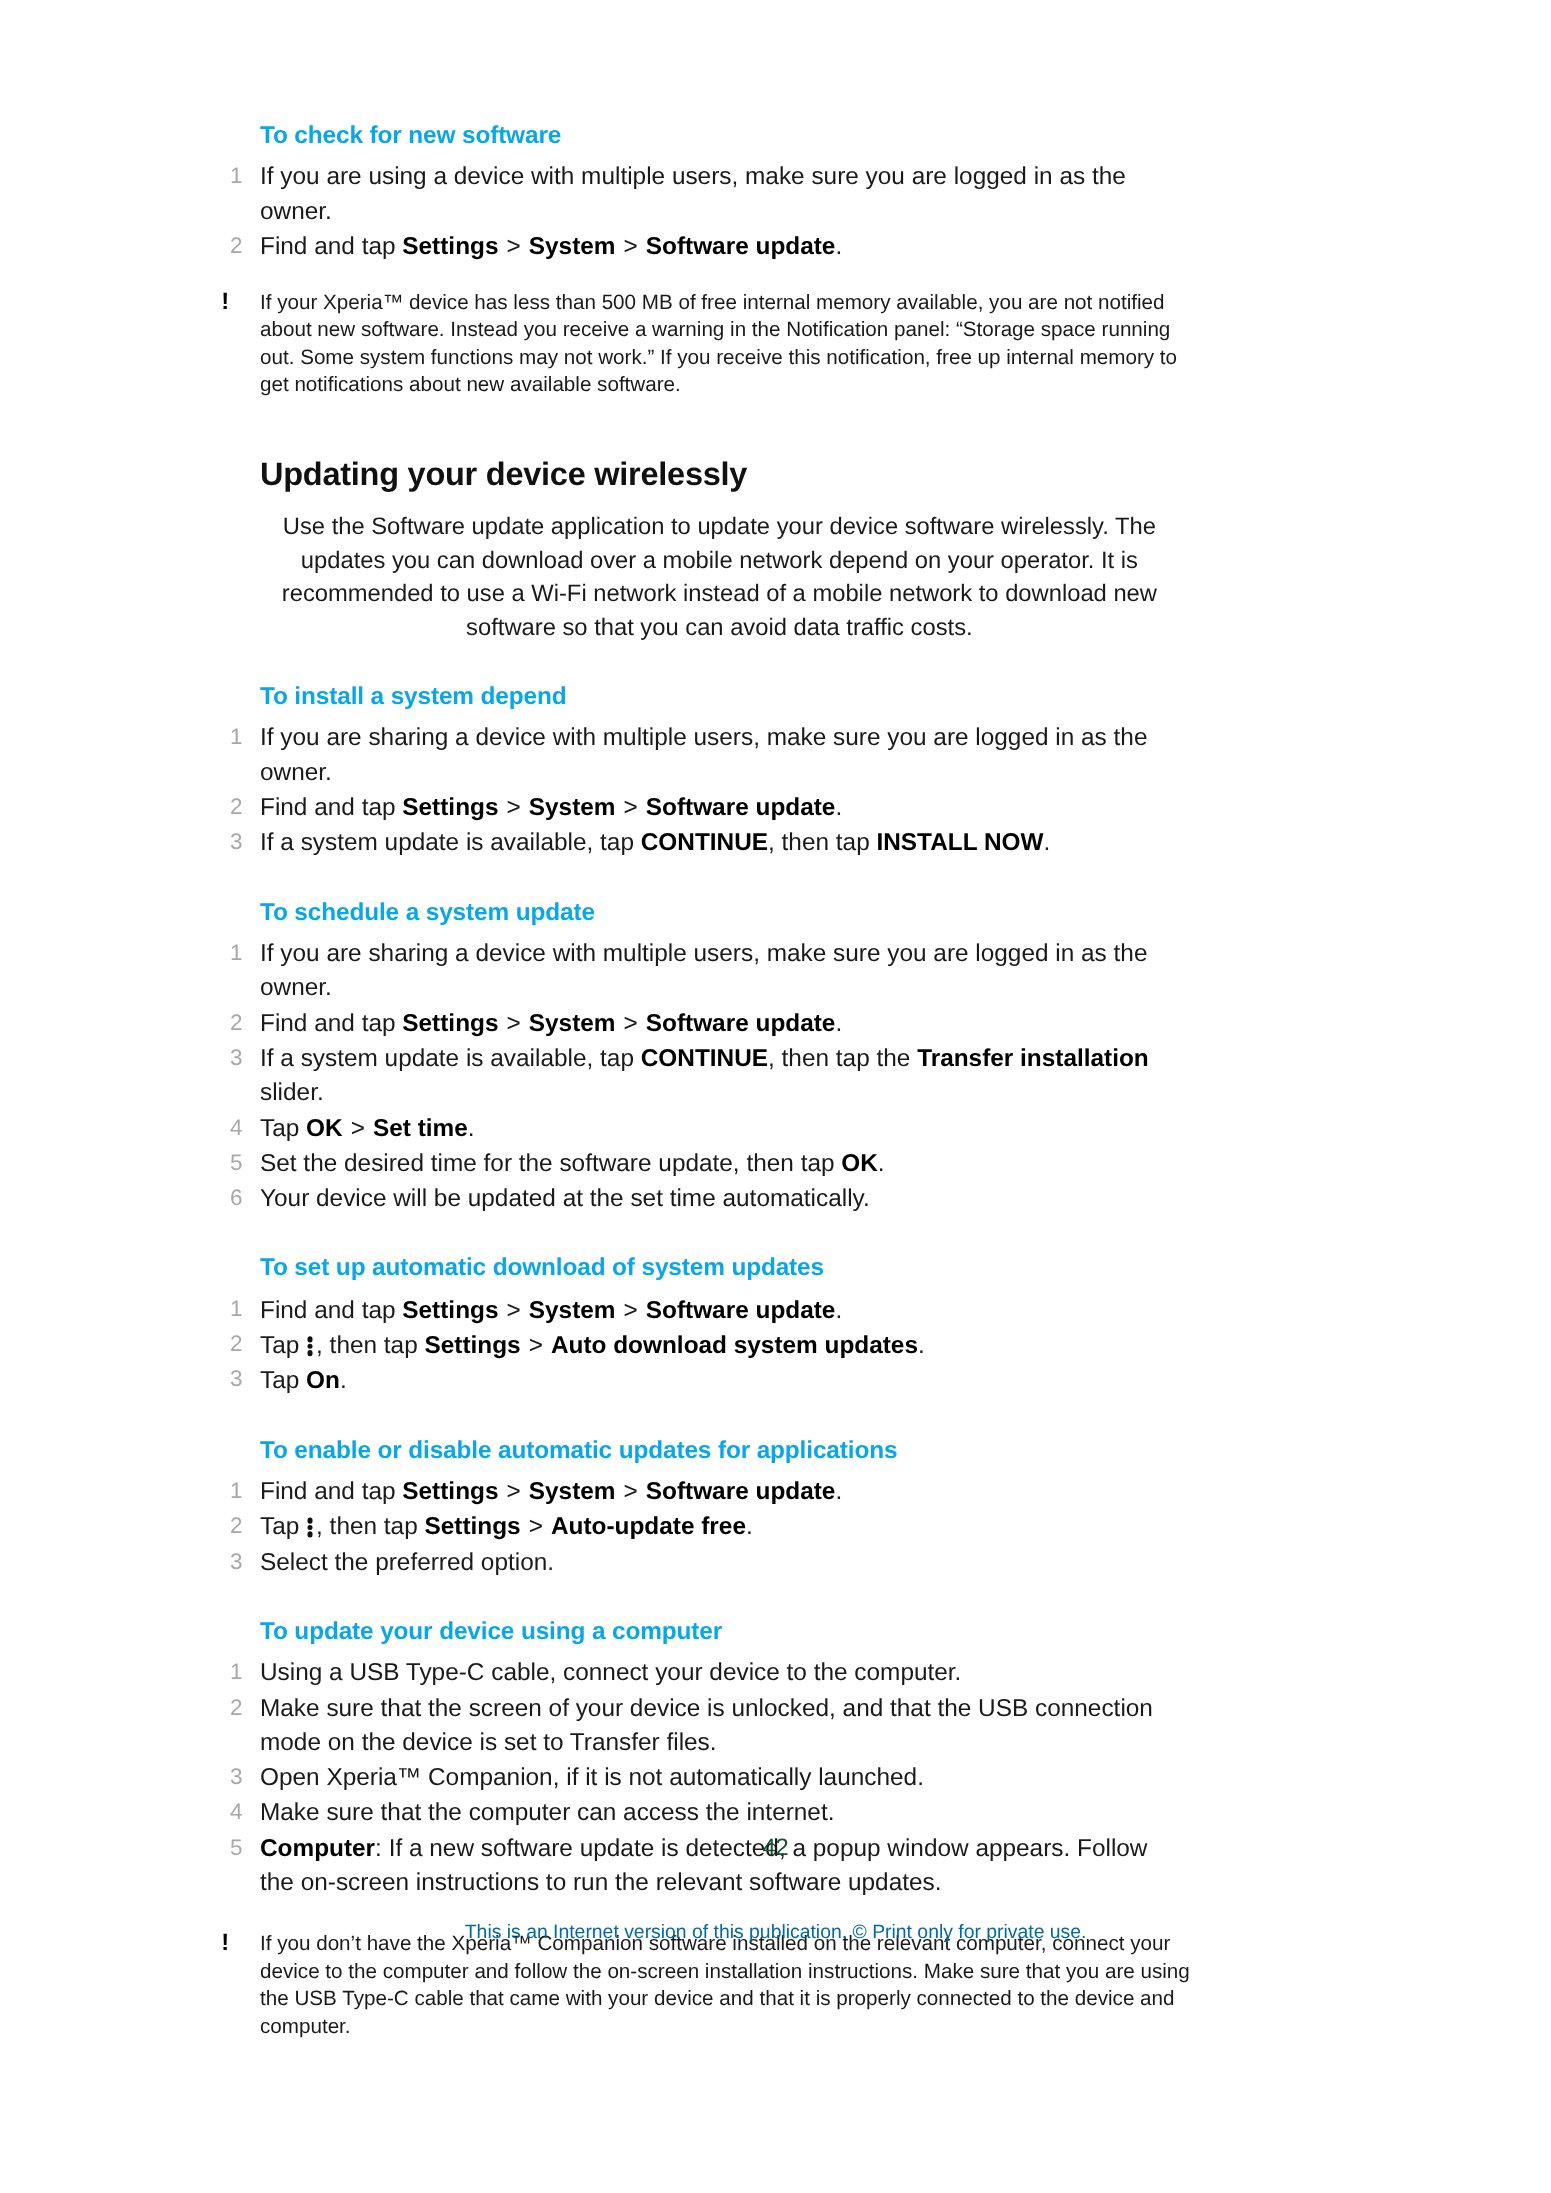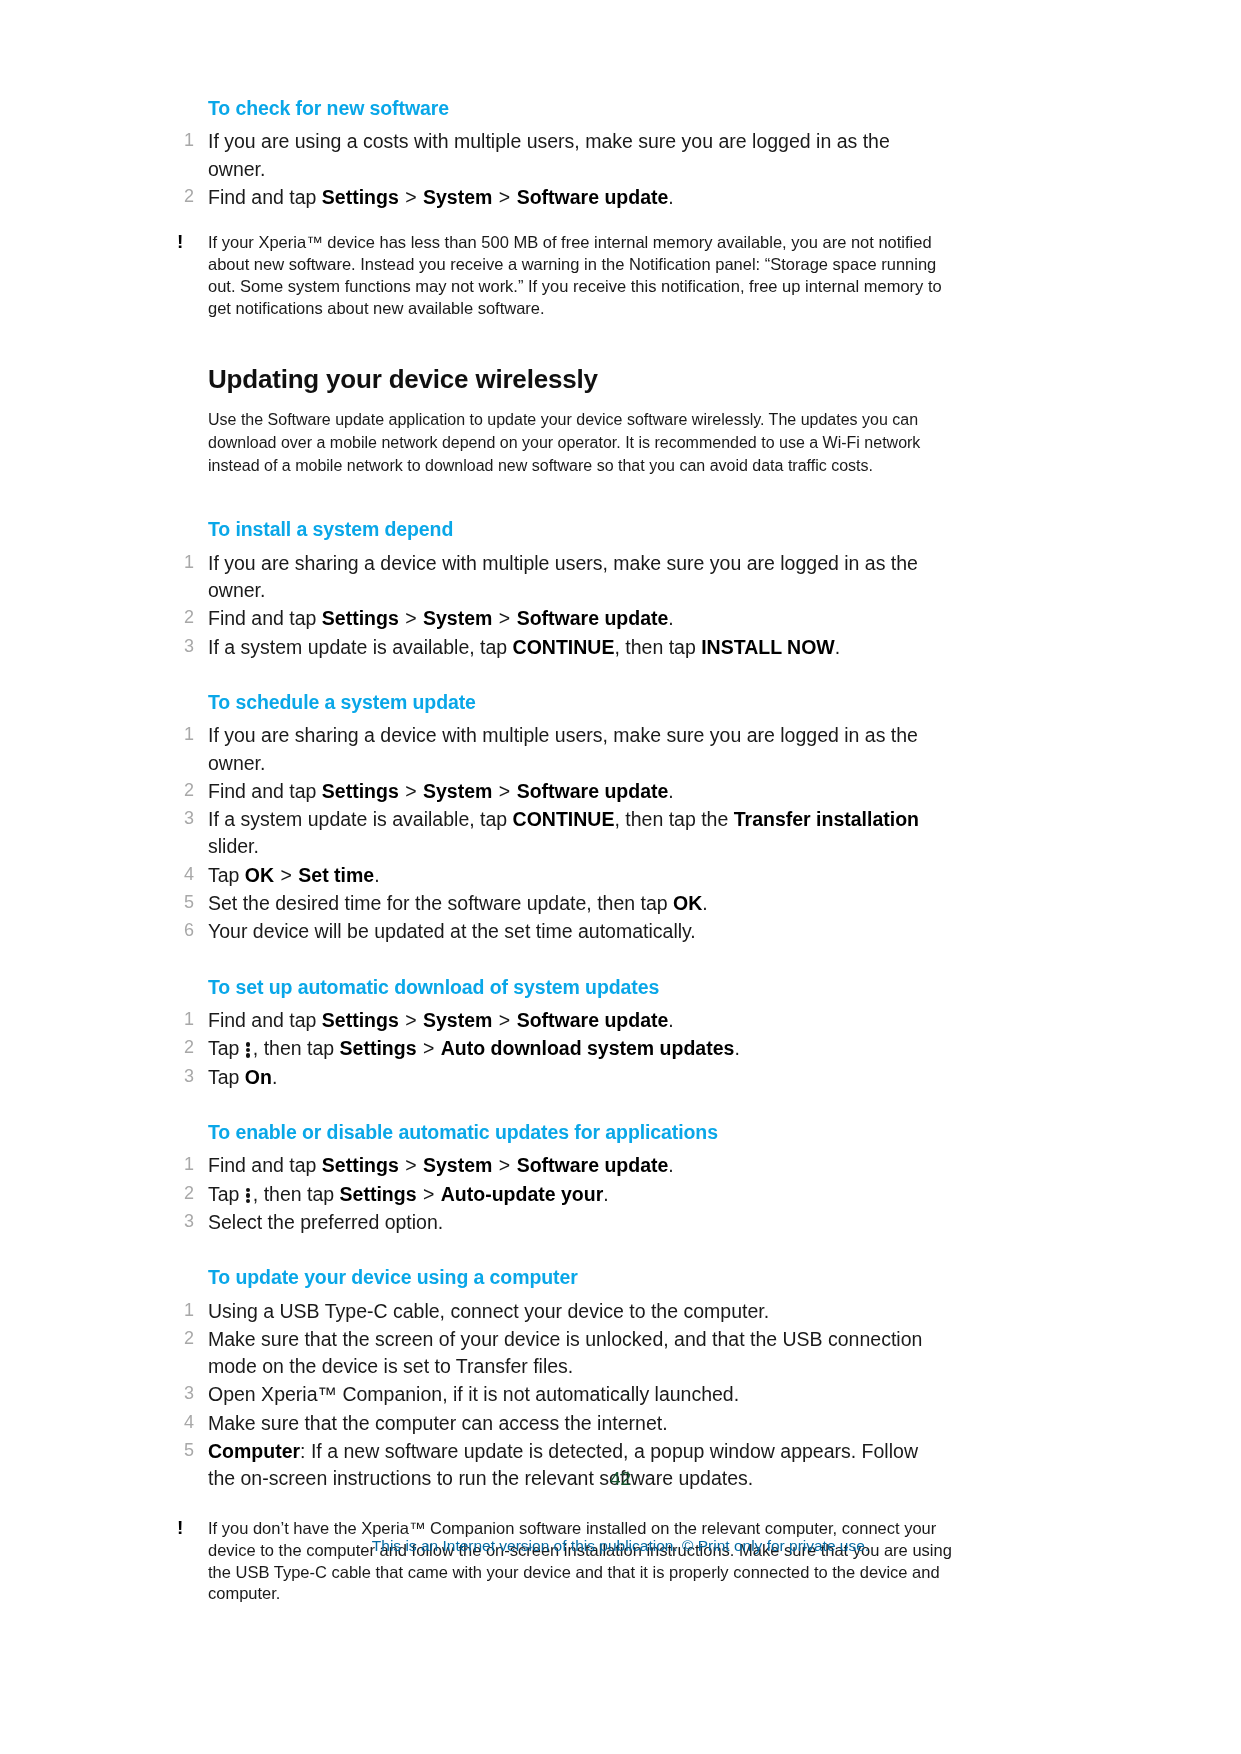--- a/index.html
+++ b/index.html
@@ -42,25 +42,26 @@
     color: #111111;
     font-size: 26px;
     font-weight: bold;
     line-height: 1.2;
     margin: 4px 0 14px 33px;
     letter-spacing: -0.2px;
   }
 
   
   .para {
-    margin: 0 0 12px 33px;
-    font-size: 16px;
+    margin: 0 0 0 33px;
+    font-size: 19px;
     line-height: 1.42;
     color: #1a1a1a;
     max-width: 735px;
+    text-align: center;
   }
 
   
   ol.steps {
     list-style: none;
     margin: 0;
     padding: 0;
     font-size: 19.5px;
     line-height: 1.4;
     color: #1a1a1a;
@@ -154,21 +155,21 @@
 </head>
 <body>
 
 <div class="page">
   <div class="content">
 
     <h3 class="h-blue">To check for new software</h3>
     <ol class="steps">
         <li>
           <span class="num">1</span>
-          <span class="txt">If you are using a costs with multiple users, make sure you are logged in as the owner.</span>
+          <span class="txt">If you are using a device with multiple users, make sure you are logged in as the owner.</span>
         </li>
         <li>
           <span class="num">2</span>
           <span class="txt">Find and tap <b>Settings</b><span class="gt"> &gt; </span><b>System</b><span class="gt"> &gt; </span><b>Software update</b>.</span>
         </li>
       </ol>
 
     <div class="sp-20"></div>
     <div class="note">
       <span class="bang">!</span>
@@ -249,21 +250,21 @@
     <div class="sp-28"></div>
 
     <h3 class="h-blue">To enable or disable automatic updates for applications</h3>
     <ol class="steps">
         <li>
           <span class="num">1</span>
           <span class="txt">Find and tap <b>Settings</b><span class="gt"> &gt; </span><b>System</b><span class="gt"> &gt; </span><b>Software update</b>.</span>
         </li>
         <li>
           <span class="num">2</span>
-          <span class="txt">Tap <span class="dots-icon"><i></i><i></i><i></i></span>, then tap <b>Settings</b><span class="gt"> &gt; </span><b>Auto-update your</b>.</span>
+          <span class="txt">Tap <span class="dots-icon"><i></i><i></i><i></i></span>, then tap <b>Settings</b><span class="gt"> &gt; </span><b>Auto-update free</b>.</span>
         </li>
         <li>
           <span class="num">3</span>
           <span class="txt">Select the preferred option.</span>
         </li>
       </ol>
 
     <div class="sp-28"></div>
 
     <h3 class="h-blue">To update your device using a computer</h3>

